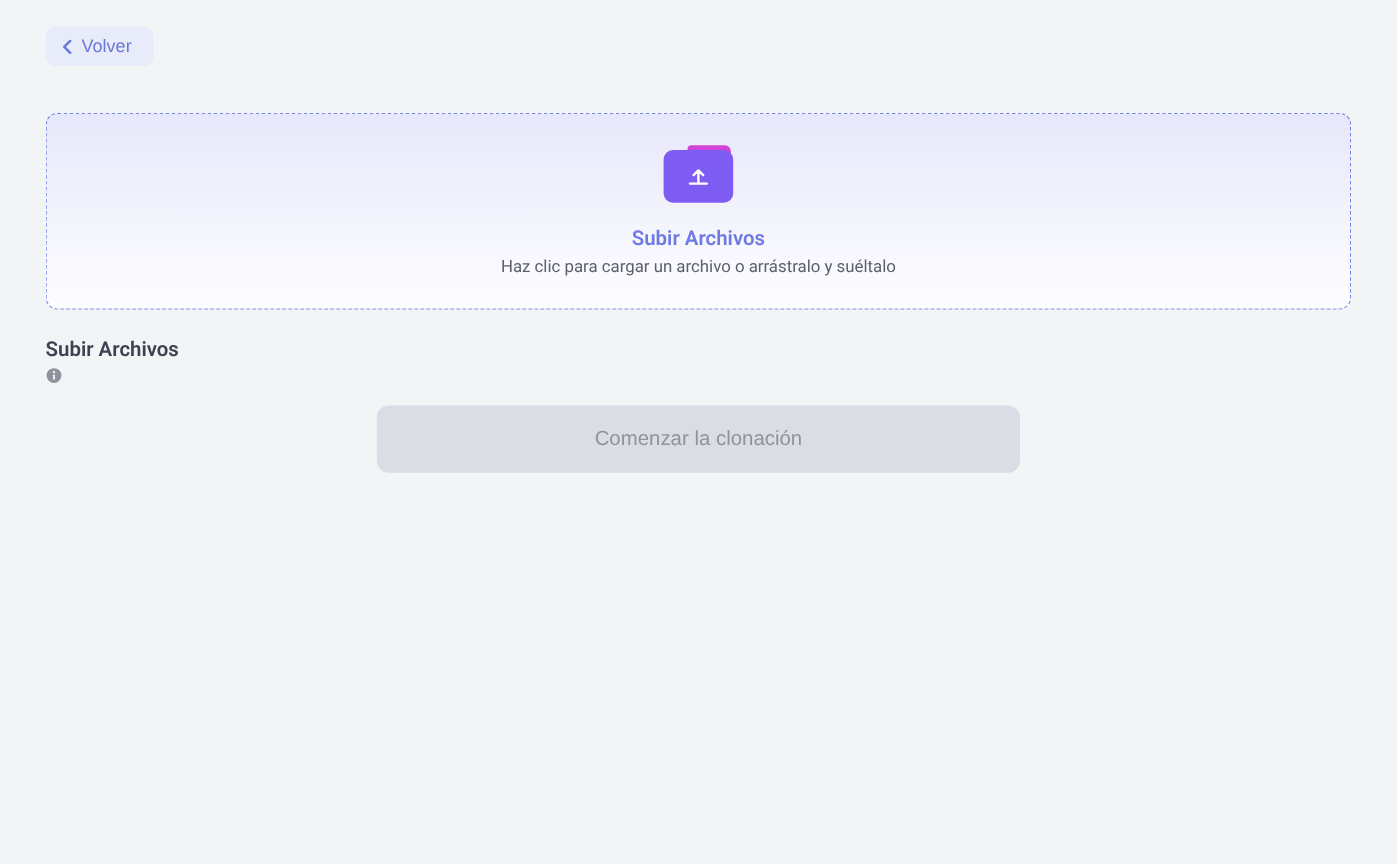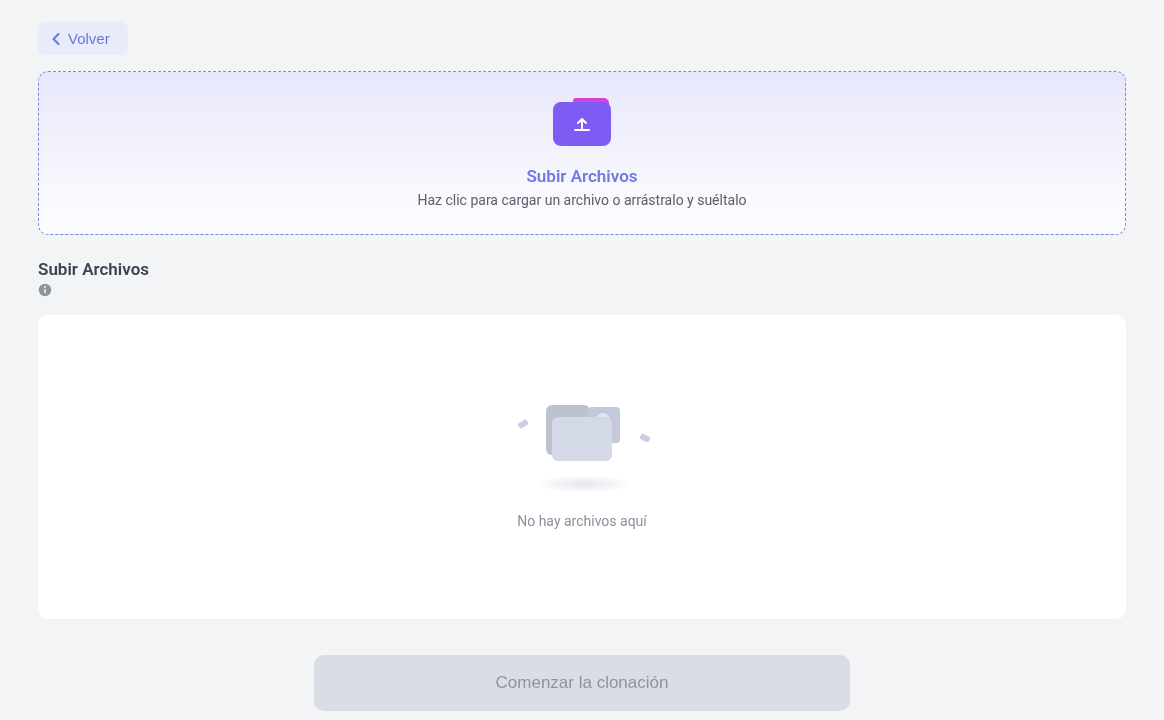--- a/index.html
+++ b/index.html
@@ -10,21 +10,21 @@
   height: 720px;
   overflow: hidden;
 }
 .container {
   padding: 22px 38px 0 38px;
 }
 .header {
   display: flex;
   justify-content: space-between;
   align-items: center;
-  margin-bottom: 16px;
+  margin-bottom: 39px;
 }
 .back-button {
   display: flex;
   align-items: center;
   gap: 8px;
   background: #e8ebf9;
   border: none;
   border-radius: 8px;
   padding: 8px 18px 8px 14px;
   color: #6878d8;
@@ -241,29 +241,18 @@
 
   <div class="section-title">Subir Archivos</div>
   <div class="info-row">
     <svg viewBox="0 0 14 14">
       <circle cx="7" cy="7" r="6.2" fill="#8e939e"></circle>
       <circle cx="7" cy="4" r="1" fill="#f3f4f6"></circle>
       <rect x="6.2" y="6" width="1.6" height="4.5" rx="0.8" fill="#f3f4f6"></rect>
     </svg>
   </div>
 
-  <div class="files-panel">
-    <div class="empty-illustration">
-      <div class="particle p1"></div>
-      <div class="folder-back"></div>
-      <div class="folder-doc"></div>
-      <div class="folder-front"></div>
-      <div class="particle p2"></div>
-      <div class="shadow-ellipse"></div>
-    </div>
-    <div class="empty-text">No hay archivos aquí</div>
-  </div>
 
   <button class="start-button" disabled="">
     <span>Comenzar la clonación</span>
   </button>
 
 </div>
 
 </body></html>

